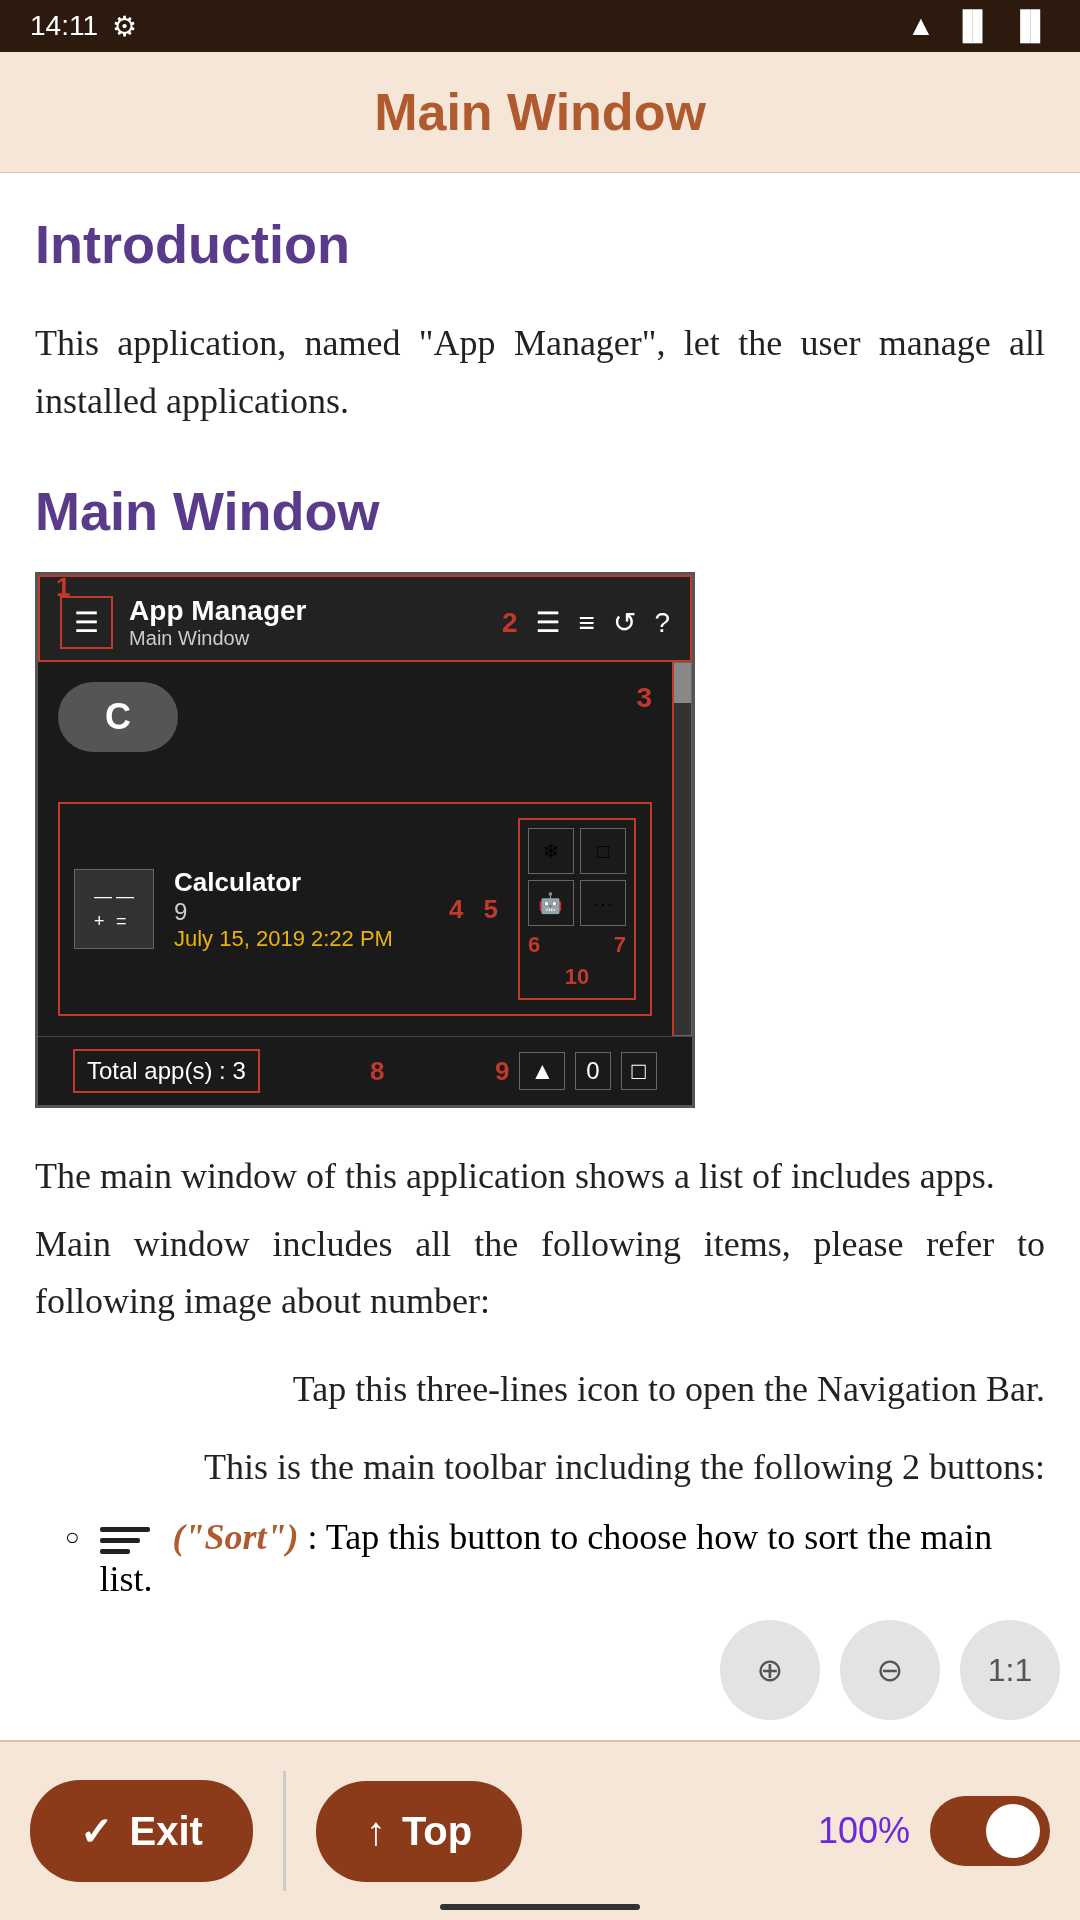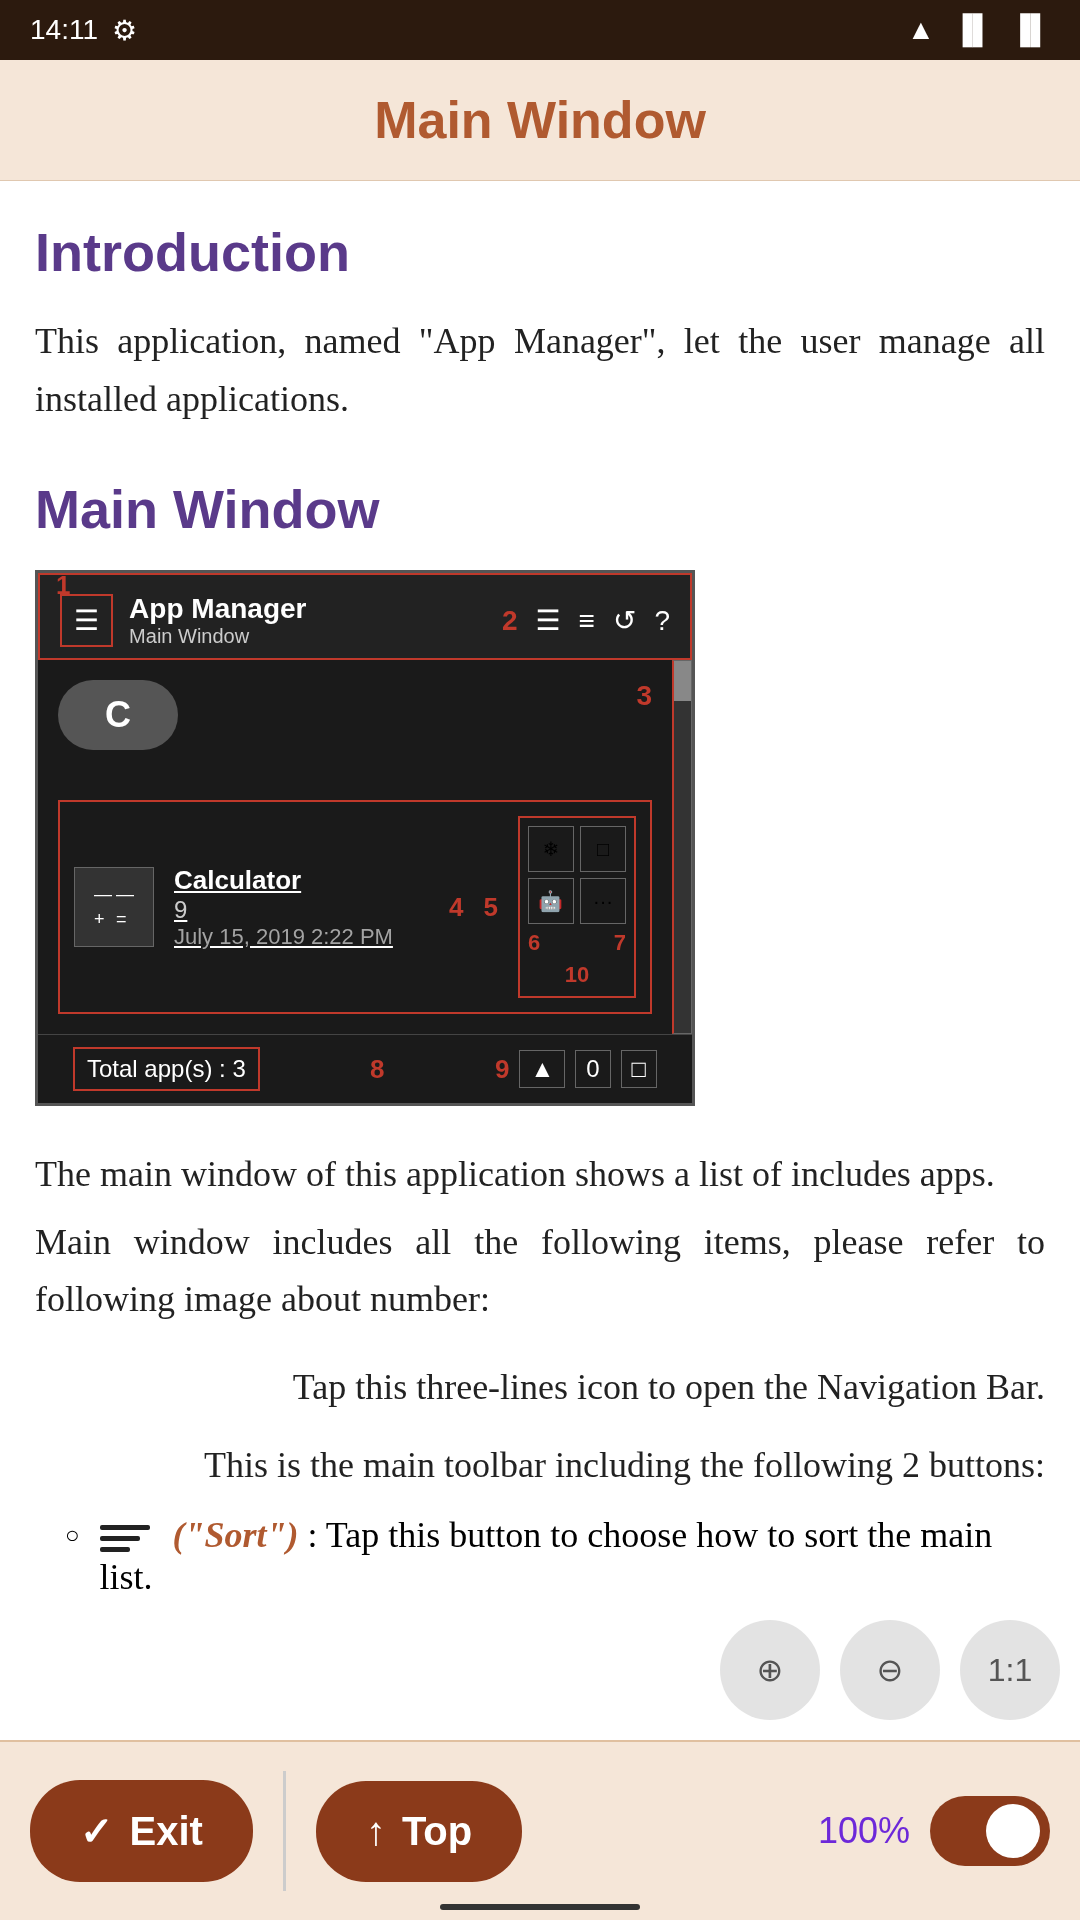--- a/index.html
+++ b/index.html
@@ -11,21 +11,21 @@
       font-family: serif;
       background: #fff;
       overflow: hidden;
       position: relative;
     }
 
     
     .status-bar {
       background: #2c1a0e;
       color: white;
-      height: 60px;
+      height: 52px;
       display: flex;
       align-items: center;
       justify-content: space-between;
       padding: 0 30px;
       font-size: 28px;
       font-family: sans-serif;
     }
     .status-left { display: flex; align-items: center; gap: 14px; }
     .status-right { display: flex; align-items: center; gap: 18px; }
 
@@ -49,21 +49,21 @@
       padding: 40px 35px 220px 35px;
       height: calc(1920px - 60px - 110px - 140px);
       overflow-y: auto;
     }
 
     .section-title {
       font-size: 54px;
       font-weight: bold;
       color: #5a3a8a;
       font-family: sans-serif;
-      margin-bottom: 30px;
+      margin-bottom: 40px;
     }
 
     .intro-text {
       font-size: 36px;
       line-height: 1.6;
       color: #222;
       margin-bottom: 50px;
       text-align: justify;
     }
 
@@ -173,24 +173,24 @@
       width: 80px;
       height: 80px;
       display: flex;
       align-items: center;
       justify-content: center;
       color: white;
       font-size: 20px;
       flex-shrink: 0;
     }
 
-    .app-list-info { flex: 1; color: white; text-decoration: underline; }
+    .app-list-info { flex: 1; color: white; }
     .app-list-name { font-size: 26px; font-weight: bold; }
     .app-list-num { font-size: 24px; color: #ccc; }
-    .app-list-date { font-size: 22px; color: #a3a3a3; }
+    .app-list-date { font-size: 22px; color: #eab308; }
 
     .app-list-num-label {
       color: #c0392b;
       font-size: 26px;
       font-weight: bold;
     }
 
     .app-actions {
       display: flex;
       flex-direction: column;

